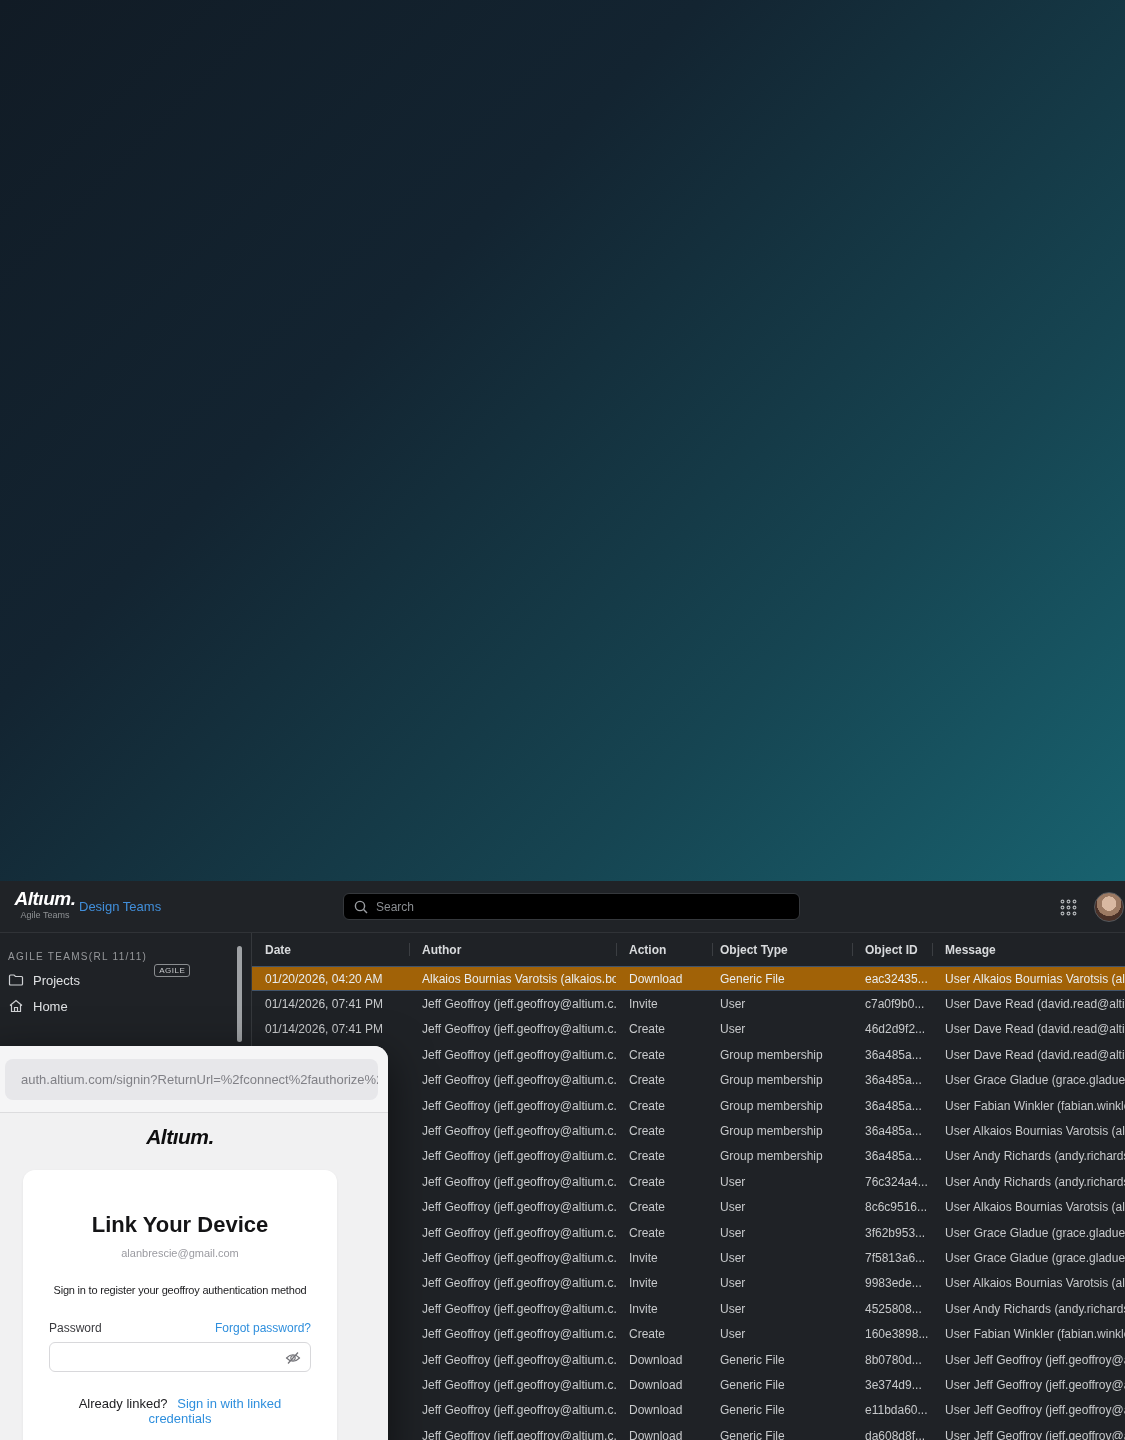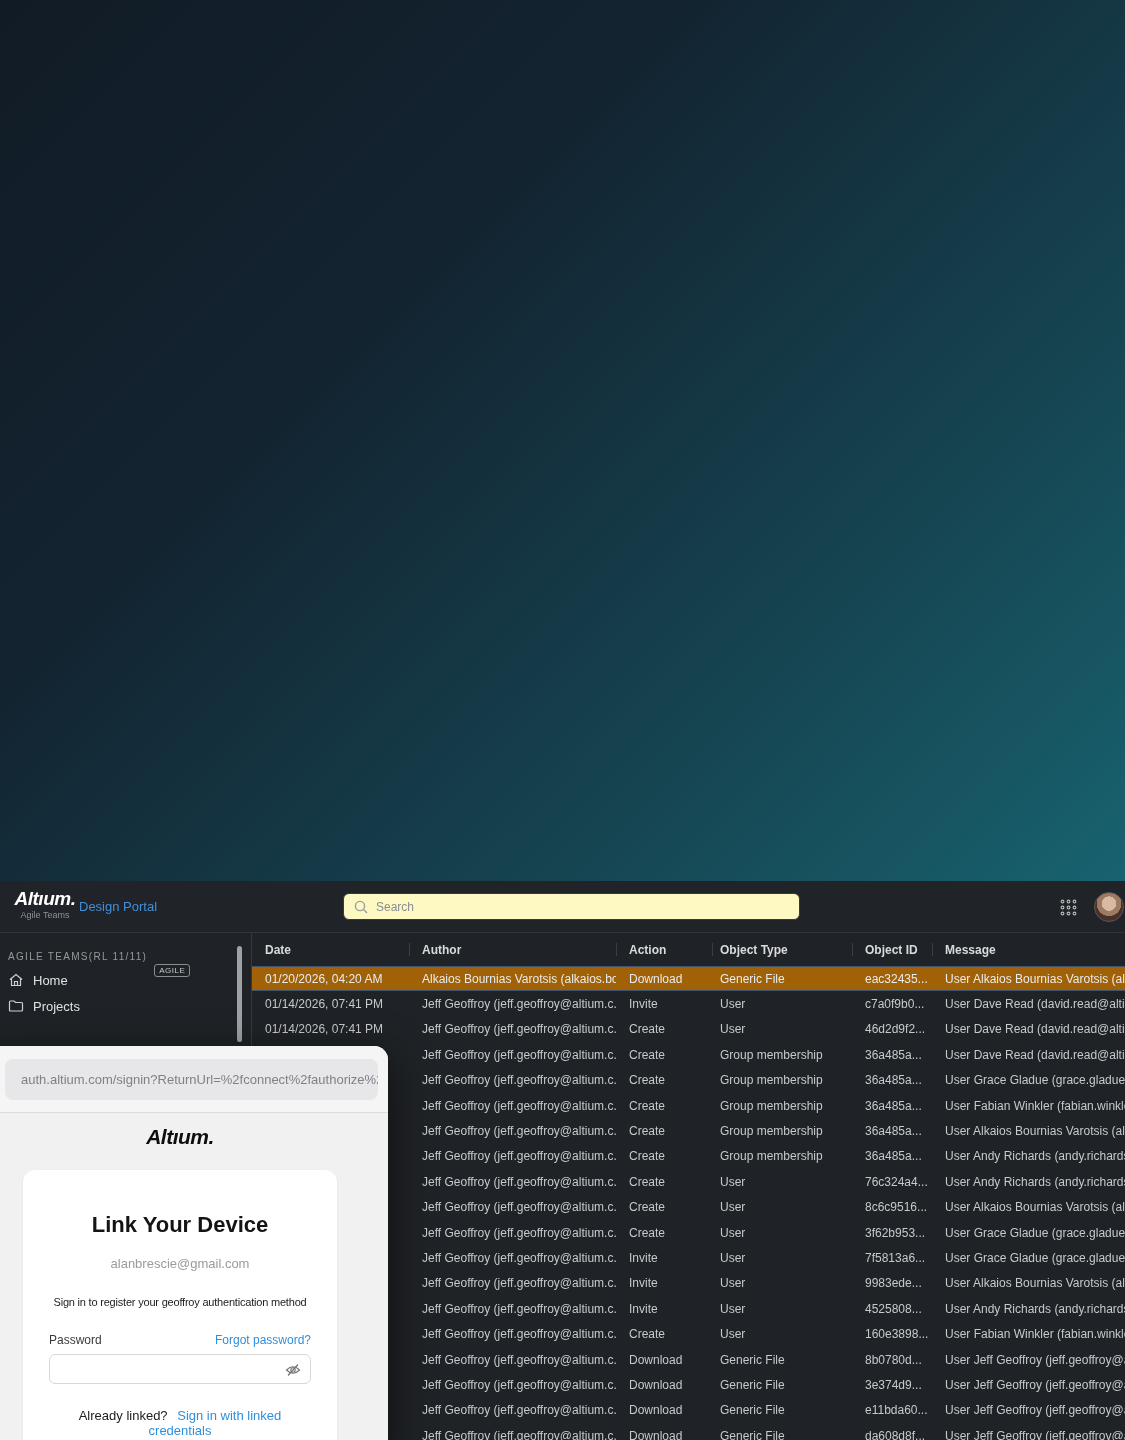--- a/index.html
+++ b/index.html
@@ -12,21 +12,21 @@
           background:linear-gradient(135deg,#111b25 0%, #132431 35%, #164552 72%, #18626f 100%); }
 
   
   .app { position:absolute; top:881px; left:0; width:1125px; height:559px; background:#1f2226; color:#c9cbcd; }
 
   .app-header { position:relative; height:52px; background:#202327; border-bottom:1px solid #303337; }
   .brand { position:absolute; left:10px; top:7px; width:70px; text-align:center; }
   .brand-word { font-weight:bold; font-style:italic; font-size:19px; color:#fff; letter-spacing:-0.5px; }
   .brand-sub { font-size:9px; color:#8e9194; margin-top:0px; }
   .portal-link { position:absolute; left:79px; top:0; height:52px; line-height:52px; font-size:13px; color:#418fdb; cursor:pointer; }
-  .search { position:absolute; left:343px; top:12px; width:457px; height:27px; background:#fef9c3;
+  .search { position:absolute; left:343px; top:12px; width:457px; height:27px; background:#000000;
             border:1px solid #35383c; border-radius:6px; display:flex; align-items:center; padding:0 10px; }
   .search svg { flex:0 0 auto; margin-right:8px; }
   .search .ph { font-size:12px; color:#8a8d91; }
   .hdr-right { position:absolute; right:0; top:0; height:52px; display:flex; align-items:center; }
   .grid-icon { margin-right:17px; cursor:pointer; }
   .avatar { width:30px; height:30px; border-radius:50%; margin-right:1px; cursor:pointer;
             background: radial-gradient(circle at 50% 38%, #d9b9a2 0 32%, #9c7a63 33% 55%, #4a3128 56% 100%);
             border:1px solid #55585c; }
 
   .app-body { position:relative; height:507px; display:flex; }
@@ -57,21 +57,21 @@
   .popup-top { height:67px; background:#f5f5f6; border-bottom:1px solid #dcdcde; display:flex; align-items:center;
                padding:0 10px 0 21px; }
   .url-bar { flex:1; height:41px; line-height:41px; background:#e7e7ea; border-radius:8px; padding:0 16px;
              font-size:13px; color:#808086; white-space:nowrap; overflow:hidden; }
   .popup-content { padding-right:12px; }
   .popup-logo { margin-top:12px; text-align:center; font-weight:bold; font-style:italic; font-size:21px;
                 color:#0e0e0f; letter-spacing:-0.5px; }
   .card { width:314px; margin:21px auto 0; background:#ffffff; border-radius:12px; padding:26px 26px 30px;
           box-shadow:0 1px 3px rgba(0,0,0,0.06); }
   .card h1 { font-size:22px; font-weight:bold; color:#141416; text-align:center; margin-top:16px; }
-  .email { margin-top:18px; text-align:center; font-size:13px; color:#9b9ba1; }
+  .email { margin-top:9px; text-align:center; font-size:11px; color:#9b9ba1; }
   .subtitle { margin-top:25px; text-align:center; font-size:11px; letter-spacing:-0.2px; color:#1c1c1f; white-space:nowrap; }
   .pw-row { margin-top:25px; display:flex; justify-content:space-between; align-items:center; }
   .pw-label { font-size:12px; color:#3a3a3e; }
   .link { font-size:12px; color:#2f8fdd; cursor:pointer; text-decoration:none; }
   .pw-input { position:relative; margin-top:7px; height:30px; background:#fff; border:1px solid #d8d8db; border-radius:6px; }
   .pw-input svg { position:absolute; right:9px; top:7px; }
   .continue { display:block; width:100%; margin-top:18px; height:31px; border:none; border-radius:16px;
               background:#1779d2; color:#fff; font-size:13px; font-family:"Liberation Sans",sans-serif; cursor:pointer; }
   .linked-row { margin-top:24px; text-align:center; font-size:13px; color:#202023; }
   .linked-row .link { font-size:13px; margin-left:6px; }
@@ -81,21 +81,21 @@
 
 <div class="screen">
   <div class="hero"></div>
 
   <div class="app">
     <header class="app-header">
       <div class="brand">
         <div class="brand-word">Altıum.</div>
         <div class="brand-sub">Agile Teams</div>
       </div>
-      <div class="portal-link">Design Portal</div>
+      <div class="portal-link">Design Teams</div>
       <div class="search">
         <svg width="14" height="14" viewBox="0 0 14 14">
           <circle cx="6" cy="6" r="4.6" fill="none" stroke="#9a9da1" stroke-width="1.4"></circle>
           <line x1="9.6" y1="9.6" x2="13" y2="13" stroke="#9a9da1" stroke-width="1.4"></line>
         </svg>
         <span class="ph">Search</span>
       </div>
       <div class="hdr-right">
         <svg class="grid-icon" width="17" height="17" viewBox="0 0 17 17">
           <g fill="none" stroke="#b9bcbf" stroke-width="1.1">
@@ -115,29 +115,29 @@
     </header>
 
     <div class="app-body">
       <aside class="sidebar">
         <div class="ws-row">
           <span class="ws-name">AGILE TEAMS(RL 11/11)</span>
           <span class="ws-badge">AGILE</span>
         </div>
         <div class="nav-item">
           <svg width="16" height="16" viewBox="0 0 16 16">
+            <path d="M1.5 4 Q1.5 3 2.5 3 H6 L7.5 4.5 H13.5 Q14.5 4.5 14.5 5.5 V12 Q14.5 13 13.5 13 H2.5 Q1.5 13 1.5 12 Z" fill="none" stroke="#cfd1d4" stroke-width="1.2"></path>
+          </svg>
+          <span>Projects</span>
+        </div>
+        <div class="nav-item">
+          <svg width="16" height="16" viewBox="0 0 16 16">
             <path d="M2 7.5 L8 2.5 L14 7.5 M3.5 7 V13.5 H12.5 V7 M6.5 13.5 V9.5 H9.5 V13.5" fill="none" stroke="#cfd1d4" stroke-width="1.2"></path>
           </svg>
           <span>Home</span>
-        </div>
-        <div class="nav-item">
-          <svg width="16" height="16" viewBox="0 0 16 16">
-            <path d="M1.5 4 Q1.5 3 2.5 3 H6 L7.5 4.5 H13.5 Q14.5 4.5 14.5 5.5 V12 Q14.5 13 13.5 13 H2.5 Q1.5 13 1.5 12 Z" fill="none" stroke="#cfd1d4" stroke-width="1.2"></path>
-          </svg>
-          <span>Projects</span>
         </div>
         <div class="sb-scrollbar"></div>
       </aside>
 
       <main class="table">
         <div class="t-head">
           <div class="t-hcell c0">Date</div>
           <div class="t-hcell c1">Author</div>
           <div class="t-hcell c2">Action</div>
           <div class="t-hcell c3">Object Type</div>

